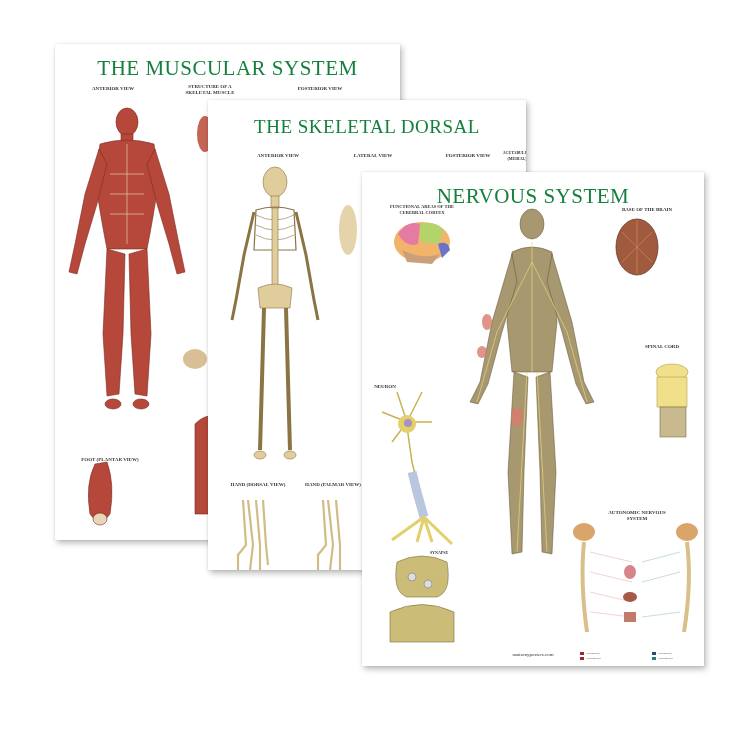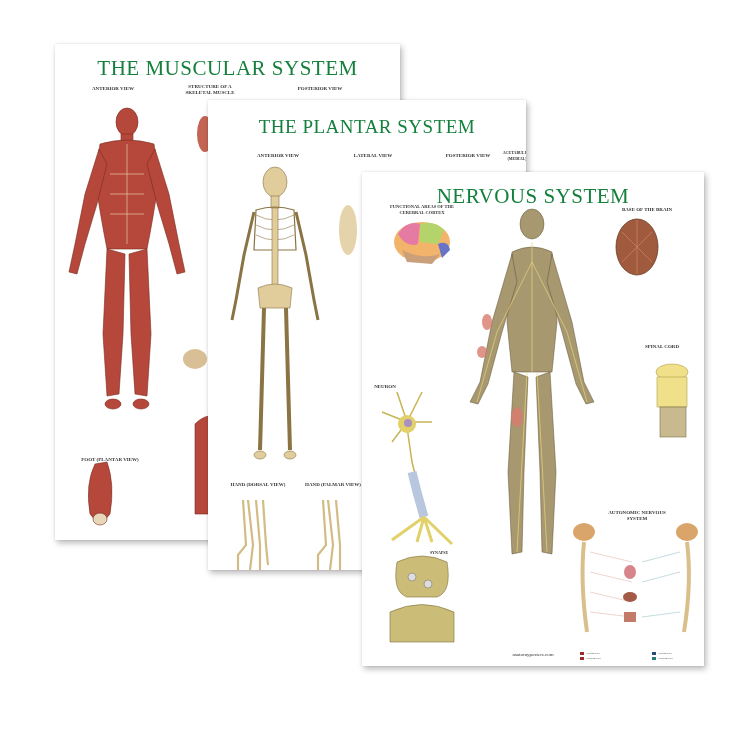--- a/index.html
+++ b/index.html
@@ -43,21 +43,21 @@
       <path d="M40 420 Q30 440 35 470 Q45 485 55 470 Q60 440 52 418 Z"></path>
       <ellipse cx="45" cy="475" rx="7" ry="6" fill="#e9d6b8"></ellipse>
       <path d="M140 380 Q160 360 175 390 L180 470 L140 470 Z"></path>
     </g>
     <ellipse cx="140" cy="315" rx="12" ry="10" fill="#d9bf95"></ellipse>
   </svg>
   <div class="sub" style="left:15px;top:413px;width:80px;">FOOT (PLANTAR VIEW)</div>
 </div>
 
 <div class="poster" id="skeletal">
-  <div class="title" style="top:16px;font-size:19px;">THE PLANTAR SYSTEM</div>
+  <div class="title" style="top:16px;font-size:19px;">THE SKELETAL DORSAL</div>
   <div class="sub" style="left:30px;top:53px;width:80px;">ANTERIOR VIEW</div>
   <div class="sub" style="left:130px;top:53px;width:70px;">LATERAL VIEW</div>
   <div class="sub" style="left:225px;top:53px;width:70px;">POSTERIOR VIEW</div>
   <div class="sub" style="left:294px;top:50px;width:30px;font-size:4px;">ACETABULUM (MEDIAL)</div>
   <svg width="318" height="470" style="position:absolute;left:0;top:0">
     <g fill="#e1cd9c" stroke="#8a7444" stroke-width="0.6">
       <ellipse cx="67" cy="82" rx="12" ry="15"></ellipse>
       <rect x="63" y="96" width="8" height="12"></rect>
       <path d="M48 110 Q67 104 86 110 L88 150 L46 150 Z" fill="none" stroke-width="1.2"></path>
       <path d="M48 115 Q67 125 86 115 M48 125 Q67 135 86 125 M48 135 Q67 145 86 135" fill="none"></path>

